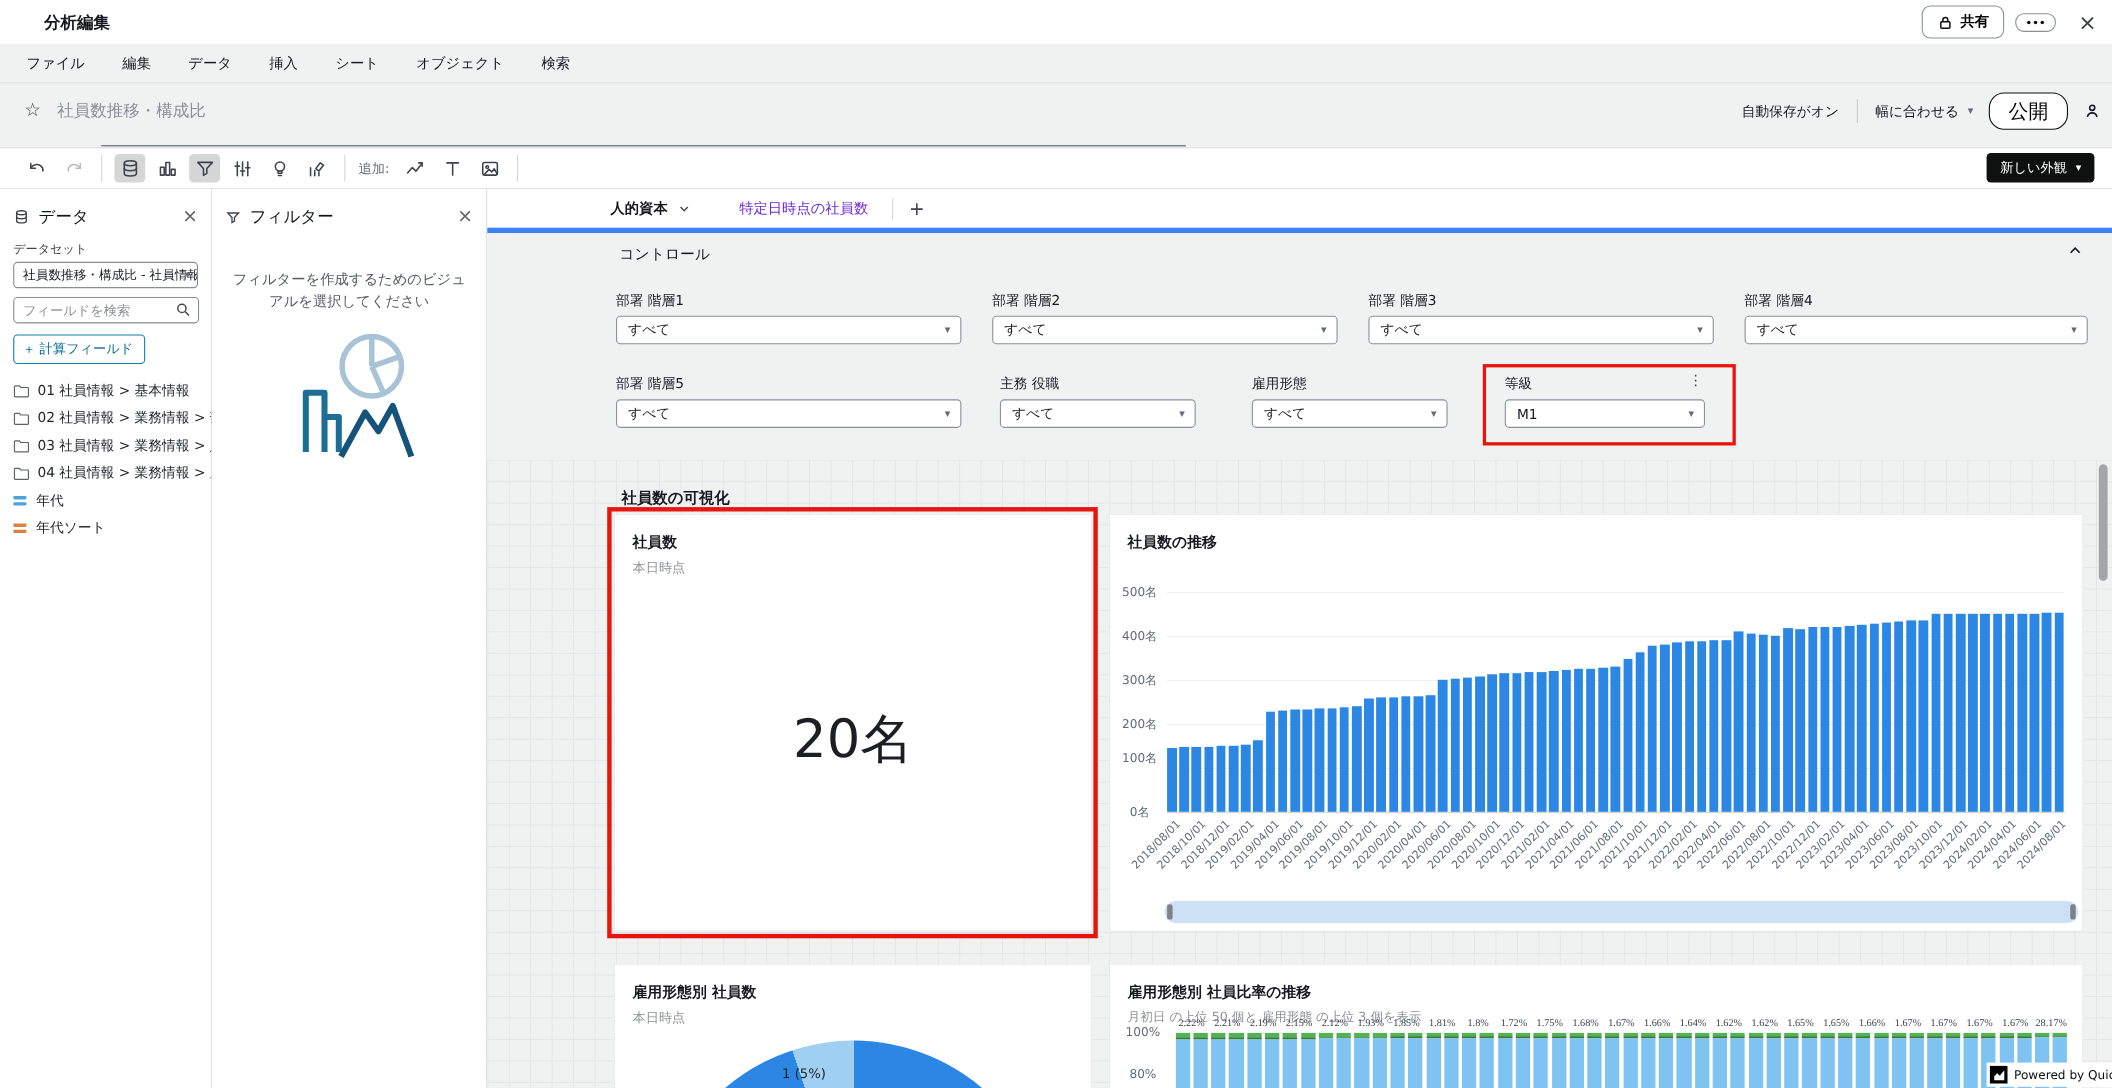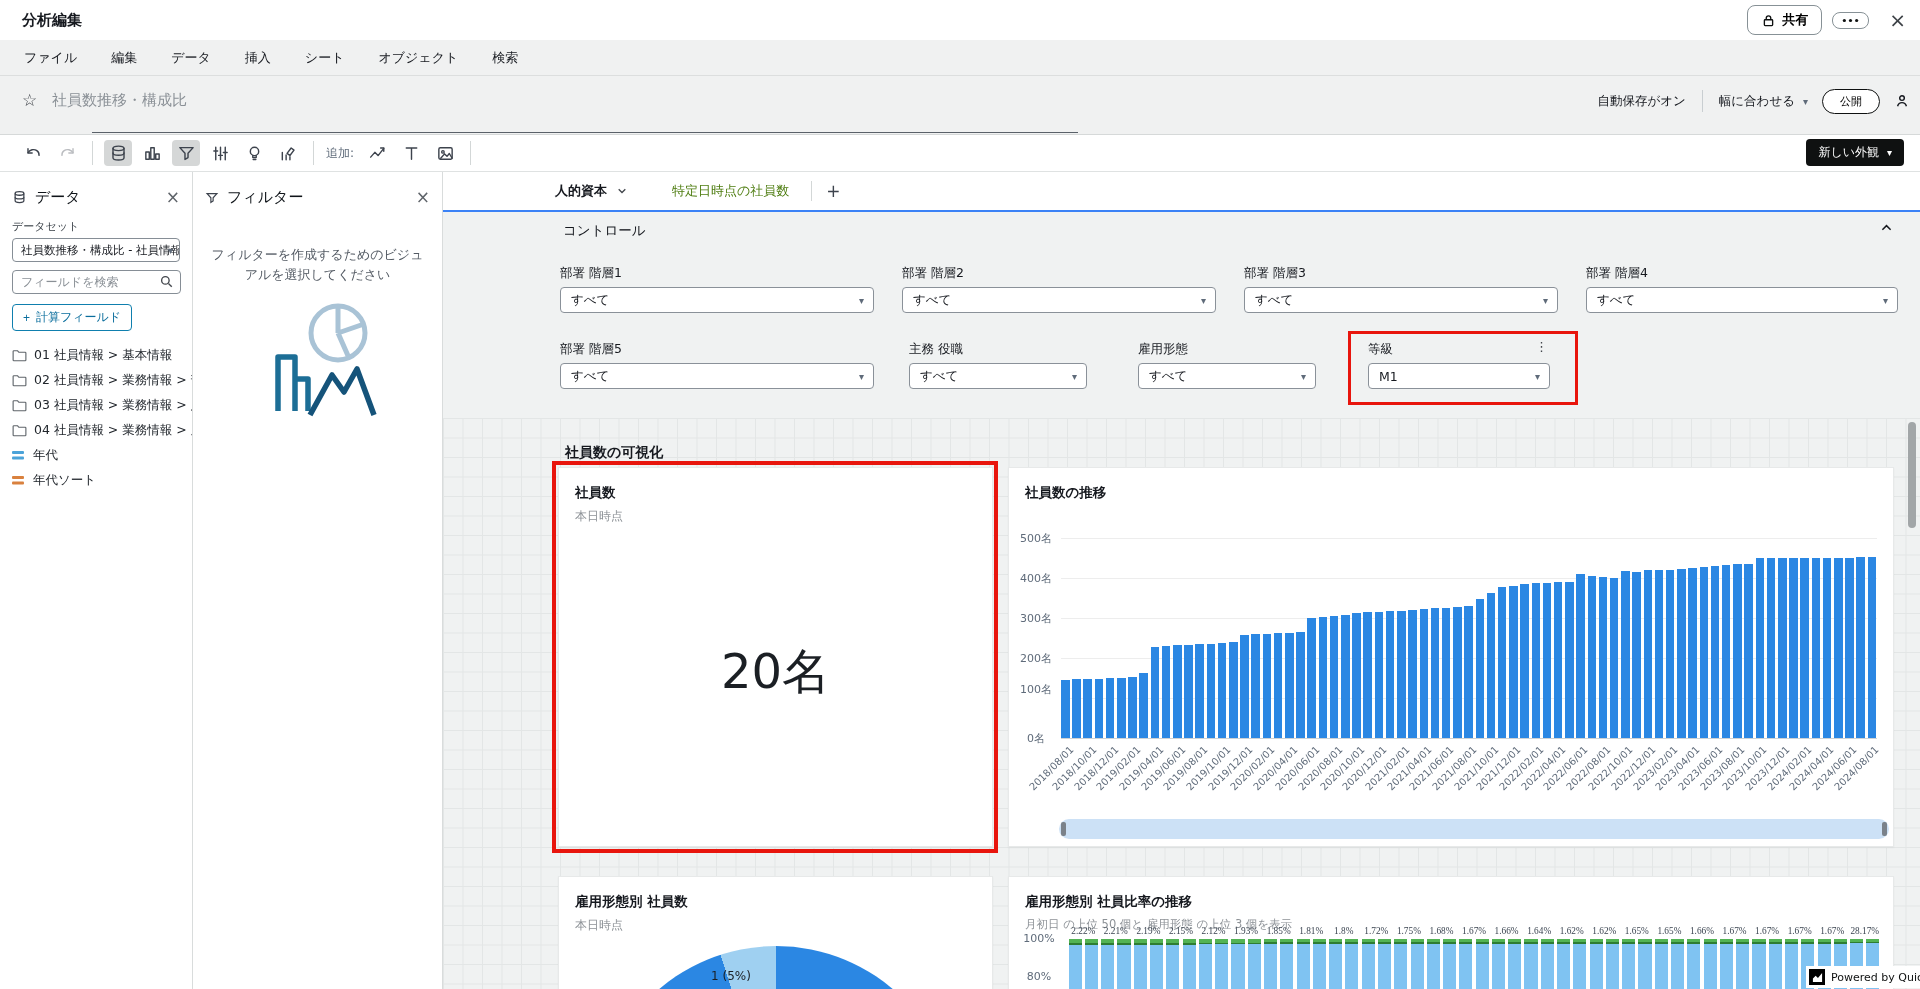--- a/index.html
+++ b/index.html
@@ -2,39 +2,39 @@
 <html><head>
 <meta charset="utf-8">
 <style>
   * { margin:0; padding:0; box-sizing:border-box; }
   html,body { width:1920px; height:989px; }
   body { font-family:"DejaVu Sans", sans-serif; color:#16191f; background:#fff; }
   #app { position:relative; width:1920px; height:989px; overflow:hidden; background:#fff; }
 
   
   #titlebar { position:absolute; left:0; top:0; width:1920px; height:40px; background:#fff; display:flex; align-items:center; }
-  #app-title { margin-left:22px; font-size:15px; font-weight:bold;font-family:Liberation Mono, monospace; }
+  #app-title { margin-left:40px; font-size:15px; font-weight:bold;font-family:Liberation Mono, monospace; }
   #titlebar-right { position:absolute; right:14px; top:0; height:40px; display:flex; align-items:center; gap:10px; }
   .tb-btn { display:flex; align-items:center; gap:6px; border:1px solid #879196; border-radius:8px; background:#fff; padding:5px 13px; font-size:13px; font-weight:bold; cursor:pointer; }
   #more-button { padding:5px 9px; }
   #close-x { font-size:20px; color:#3d4247; margin-left:10px; cursor:pointer; line-height:1; }
 
   #menubar { position:absolute; left:0; top:40px; width:1920px; height:36px; background:#f0f1f1; border-bottom:1px solid #dcdede; display:flex; align-items:center; padding-left:24px; gap:34px; }
   .menu-item { font-size:13px; color:#16191f; cursor:pointer; white-space:nowrap; }
 
   #namebar { position:absolute; left:0; top:76px; width:1920px; height:59px; background:#f0f1f1; border-bottom:1px solid #d6d9d9; }
   #name-star { position:absolute; left:22px; top:14px; font-size:17px; color:#43474d; }
   #analysis-name { position:absolute; left:52px; top:15px; font-size:15px; color:#8a9096; }
   #name-underline { position:absolute; left:92px; top:56px; width:986px; border-bottom:1px solid #5a6169; }
   #namebar-right { position:absolute; right:10px; top:10px; height:30px; display:flex; align-items:center; }
   #autosave-label { font-size:12.5px; color:#16191f; }
   .v-div { width:1px; height:22px; background:#c9ced1; margin:0 16px; }
   #fit-width { font-size:12.5px; display:flex; align-items:center; gap:8px; cursor:pointer; }
   .caret { font-size:10px; color:#5f6b7a; }
-  #publish-button { margin:0 14px; border:1.5px solid #0f1111; border-radius:14px; background:#fff; padding:4px 17px; font-size:11px; cursor:pointer; }
+  #publish-button { margin:0 14px; border:1.5px solid #0f1111; border-radius:14px; background:#fff; padding:4px 17px; font-size:18px; cursor:pointer; }
   .glyph-icon svg { display:block; }
 
   #toolbar { position:absolute; left:0; top:135px; width:1920px; height:37px; background:#fff; border-bottom:1px solid #dfe2e2; display:flex; align-items:center; padding-left:16px; }
   .tbtn { width:28px; height:26px; display:flex; align-items:center; justify-content:center; border-radius:4px; cursor:pointer; margin:0 3px; }
   .tbtn.active { background:#d5d7d7; }
   .tbtn.disabled { opacity:.35; }
   .t-div { width:1px; height:24px; background:#d3d7d7; margin:0 8px; }
   #add-label { font-size:12px; color:#5f6b7a; margin:0 6px 0 4px; }
   #new-look-btn { position:absolute; right:16px; top:4px; background:#0f1111; color:#fff; border-radius:4px; font-size:12px; padding:5px 12px; display:flex; align-items:center; gap:8px; cursor:pointer; }
   #new-look-btn .caret { color:#fff; }
@@ -53,23 +53,23 @@
   #calc-field-btn { margin:10px 12px 4px; display:inline-flex; align-items:center; gap:6px; border:1px solid #0f7fae; color:#0b6e9d; border-radius:4px; font-size:12px; padding:4px 10px; cursor:pointer; background:#fff; }
   #dp-list { padding:8px 0 0; }
   .dp-row { display:flex; align-items:center; gap:7px; padding:4px 12px; font-size:12.5px; color:#21262c; cursor:pointer; white-space:nowrap; overflow:hidden; }
 
   #filter-panel { position:absolute; left:193px; top:172px; width:250px; bottom:0; background:#fff; border-right:1px solid #d9dcdc; }
   #filter-empty-msg { margin:28px auto 0; width:218px; text-align:center; font-size:13px; line-height:1.55; color:#545b64; }
   #filter-illustration { display:flex; justify-content:center; margin-top:14px; }
 
   
   #canvas { position:absolute; left:443px; top:172px; right:0; bottom:0; background:#f0f2f2; }
-  #tabbar { position:absolute; left:0; top:0; right:0; height:40px; background:#fff; border-bottom:2px solid #3b82f6; display:flex; align-items:center; }
+  #tabbar { position:absolute; left:0; top:0; right:0; height:40px; background:#fff; border-bottom:5px solid #3b82f6; display:flex; align-items:center; }
   #tab-active { margin-left:112px; display:flex; align-items:center; gap:9px; font-size:13px; font-weight:bold; cursor:pointer; }
-  #tab-inactive { margin-left:44px; font-size:13px; color:#4d7c0f; cursor:pointer; }
+  #tab-inactive { margin-left:44px; font-size:13px; color:#6d28d9; cursor:pointer; }
   #tab-div { width:1px; height:20px; background:#d3d7d7; margin-left:22px; }
   #tab-add { margin-left:14px; font-size:17px; color:#3d434d; cursor:pointer; }
 
   #sheet { position:absolute; left:0; top:40px; right:0; bottom:0; background:#f0f2f2; }
   #grid-area { position:absolute; left:0; top:206px; right:0; bottom:0;
      background-color:#f0f2f2;
      background-image:linear-gradient(to right,#e3e6e6 1px,transparent 1px),linear-gradient(to bottom,#e3e6e6 1px,transparent 1px);
      background-size:19.5px 19.5px; }
 
   #controls-label { position:absolute; left:120px; top:10px; font-size:13.5px; color:#16191f; }

